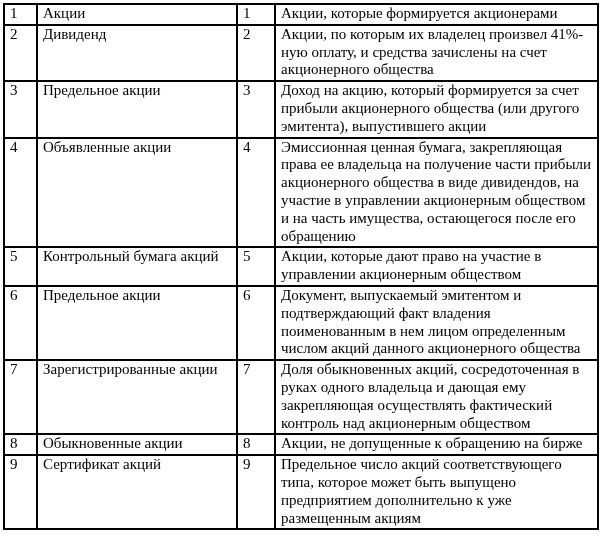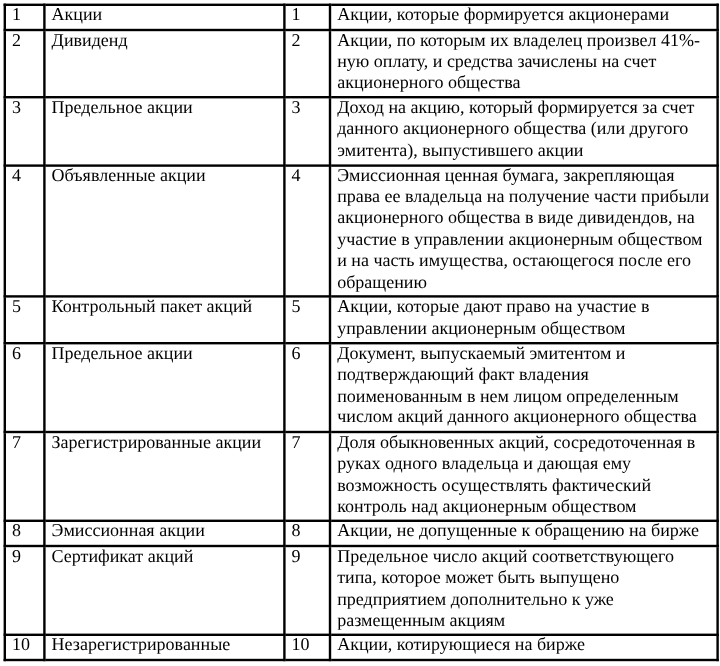--- a/index.html
+++ b/index.html
@@ -57,59 +57,53 @@
       <tr>
         <td class="col-num">2</td>
         <td class="col-term">Дивиденд</td>
         <td class="col-num">2</td>
         <td class="col-def">Акции, по которым их владелец произвел 41%-ную оплату, и средства зачислены на счет акционерного общества</td>
       </tr>
       <tr>
         <td class="col-num">3</td>
         <td class="col-term">Предельное акции</td>
         <td class="col-num">3</td>
-        <td class="col-def">Доход на акцию, который формируется за счет данного акционерного общества (или другого эмитента), выпустившего акции</td>
+        <td class="col-def">Доход на акцию, который формируется за счет прибыли акционерного общества (или другого эмитента), выпустившего акции</td>
       </tr>
       <tr>
         <td class="col-num">4</td>
         <td class="col-term">Объявленные акции</td>
         <td class="col-num">4</td>
         <td class="col-def">Эмиссионная ценная бумага, закрепляющая права ее владельца на получение части прибыли акционерного общества в виде дивидендов, на участие в управлении акционерным обществом и на часть имущества, остающегося после его обращению</td>
       </tr>
       <tr>
         <td class="col-num">5</td>
-        <td class="col-term">Контрольный пакет акций</td>
+        <td class="col-term">Контрольный бумага акций</td>
         <td class="col-num">5</td>
         <td class="col-def">Акции, которые дают право на участие в управлении акционерным обществом</td>
       </tr>
       <tr>
         <td class="col-num">6</td>
         <td class="col-term">Предельное акции</td>
         <td class="col-num">6</td>
         <td class="col-def">Документ, выпускаемый эмитентом и подтверждающий факт владения поименованным в нем лицом определенным числом акций данного акционерного общества</td>
       </tr>
       <tr>
         <td class="col-num">7</td>
         <td class="col-term">Зарегистрированные акции</td>
         <td class="col-num">7</td>
-        <td class="col-def">Доля обыкновенных акций, сосредоточенная в руках одного владельца и дающая ему возможность осуществлять фактический контроль над акционерным обществом</td>
+        <td class="col-def">Доля обыкновенных акций, сосредоточенная в руках одного владельца и дающая ему закрепляющая осуществлять фактический контроль над акционерным обществом</td>
       </tr>
       <tr>
         <td class="col-num">8</td>
-        <td class="col-term">Эмиссионная акции</td>
+        <td class="col-term">Обыкновенные акции</td>
         <td class="col-num">8</td>
         <td class="col-def">Акции, не допущенные к обращению на бирже</td>
       </tr>
       <tr>
         <td class="col-num">9</td>
         <td class="col-term">Сертификат акций</td>
         <td class="col-num">9</td>
         <td class="col-def">Предельное число акций соответствующего типа, которое может быть выпущено предприятием дополнительно к уже размещенным акциям</td>
       </tr>
-      <tr>
-        <td class="col-num">10</td>
-        <td class="col-term indent">Незарегистрированные</td>
-        <td class="col-num">10</td>
-        <td class="col-def">Акции, котирующиеся на бирже</td>
-      </tr>
     </tbody>
   </table>
 </div>
 
 </body></html>

